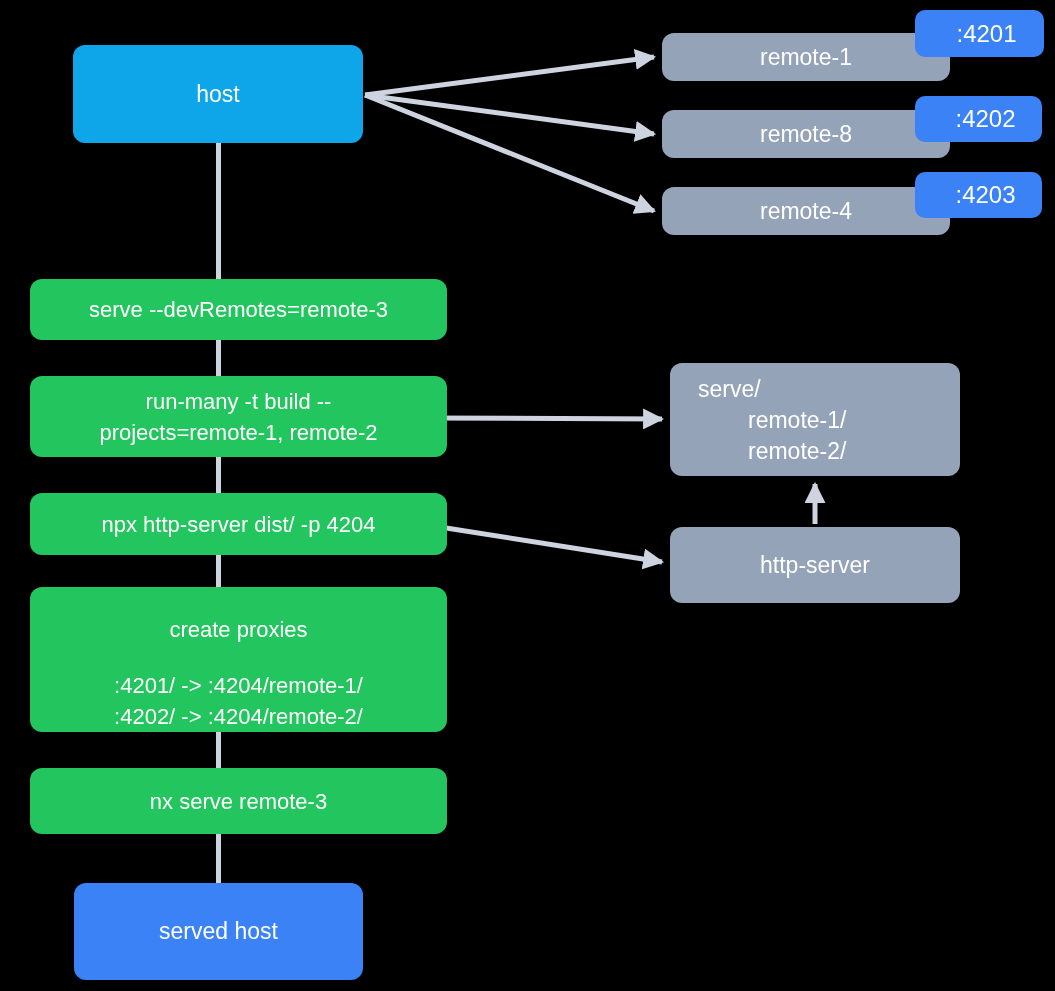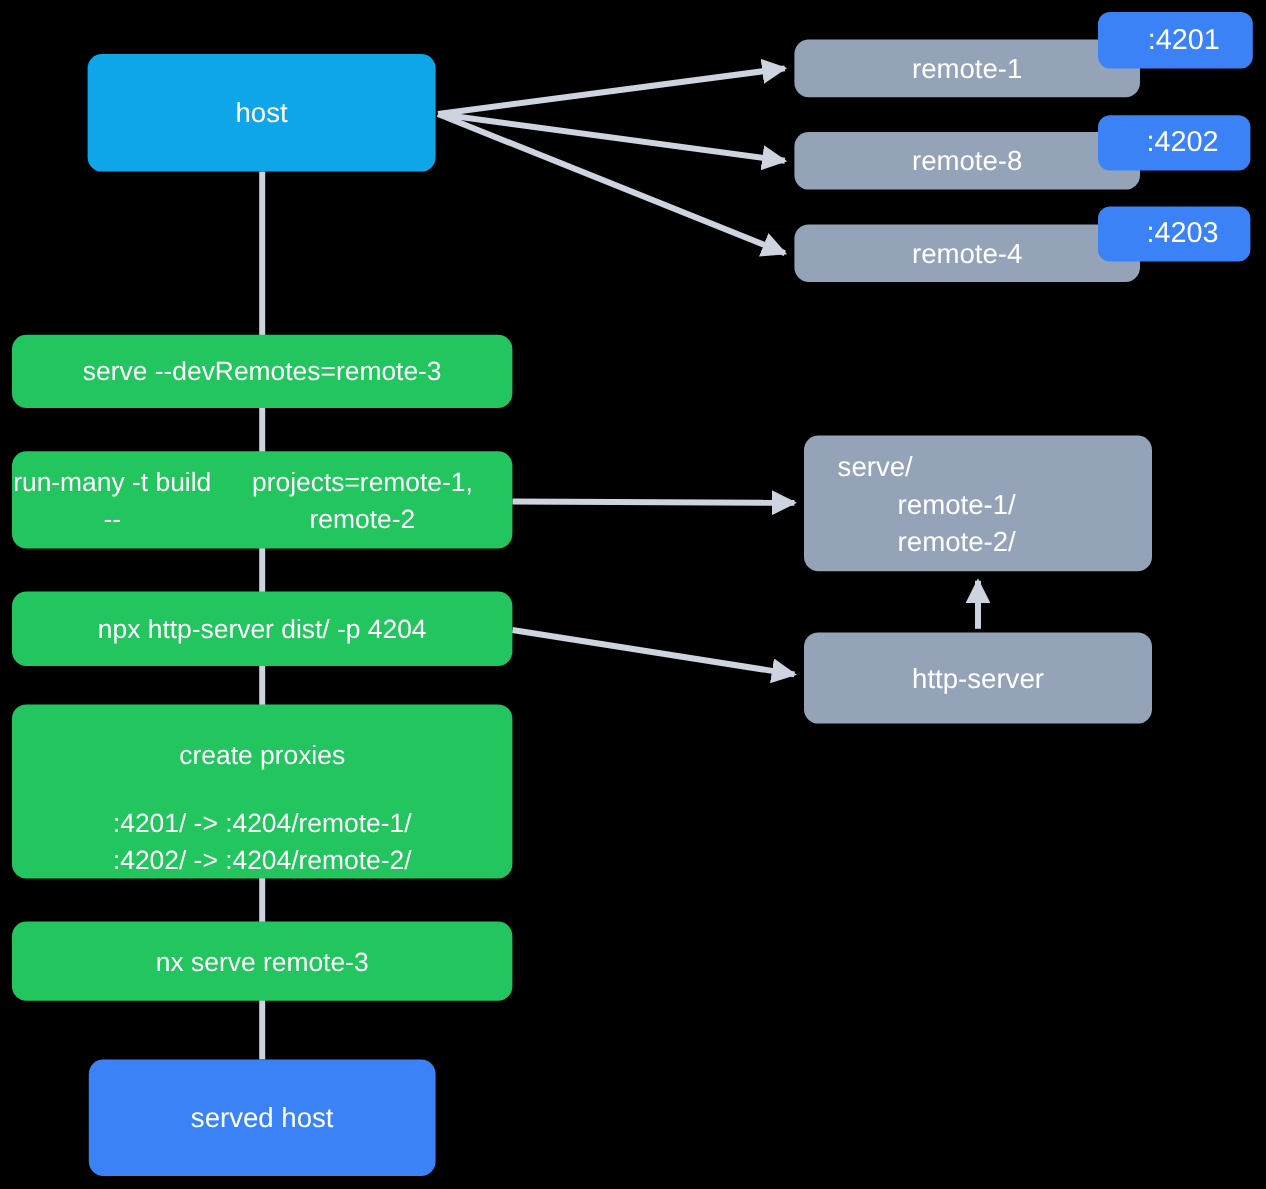--- a/index.html
+++ b/index.html
@@ -24,30 +24,30 @@
   .wires{position:absolute;left:0;top:0;z-index:1;}
   .box{
     position:absolute;z-index:2;
     border-radius:12px;
     display:flex;align-items:center;justify-content:center;
     text-align:center;
     color:var(--c-text);
     box-sizing:border-box;
   }
   .cyan{background:var(--c-host);}
-  .green{background:var(--c-step);font-size:22px;line-height:31px;}
+  .green{background:var(--c-step);font-size:22px;line-height:31px;margin-left:20px;}
   .gray{background:var(--c-remote);}
   .blue{background:var(--c-port);}
   .served{background:var(--c-served);}
   .bold{font-weight:normal;font-size:23px;}
 
   
   .host-box{left:73px;top:45px;width:290px;height:98px;}
   .serve-box{left:10px;top:279px;width:417px;height:61px;}
-  .runmany-box{left:10px;top:376px;width:417px;height:81px;}
+  .runmany-box{left:10px;top:376px;width:417px;height:81px;flex-direction:column;}
   .npx-box{left:10px;top:493px;width:417px;height:62px;}
   .proxies-box{left:10px;top:587px;width:417px;height:145px;flex-direction:column;justify-content:flex-start;padding-top:27px;}
   .proxies-box .spacer{height:38px;}
   .nxserve-box{left:10px;top:768px;width:417px;height:66px;}
   .servedhost-box{left:74px;top:883px;width:289px;height:97px;}
 
   
   .remote1-box{left:662px;top:33px;width:288px;height:48px;}
   .remote2-box{left:662px;top:110px;width:288px;height:48px;}
   .remote3-box{left:662px;top:187px;width:288px;height:48px;}

